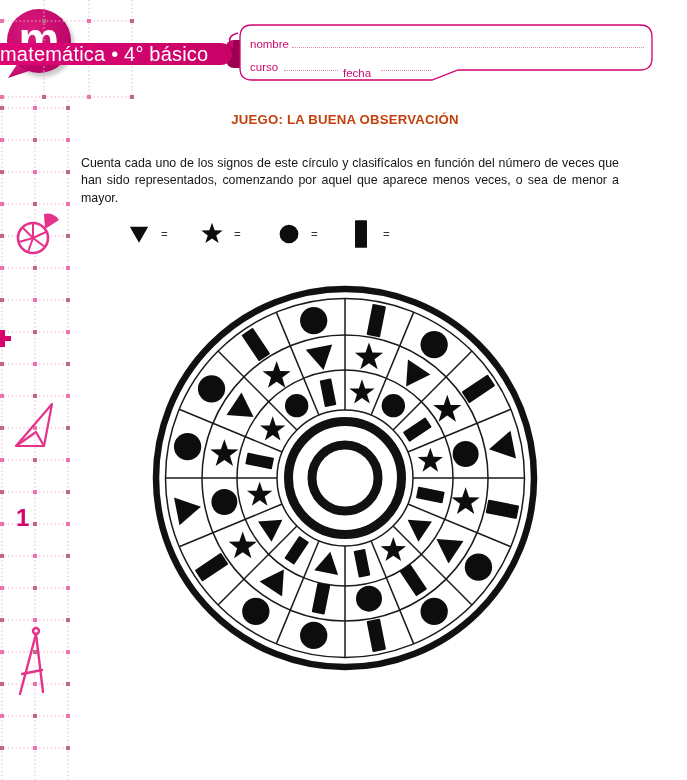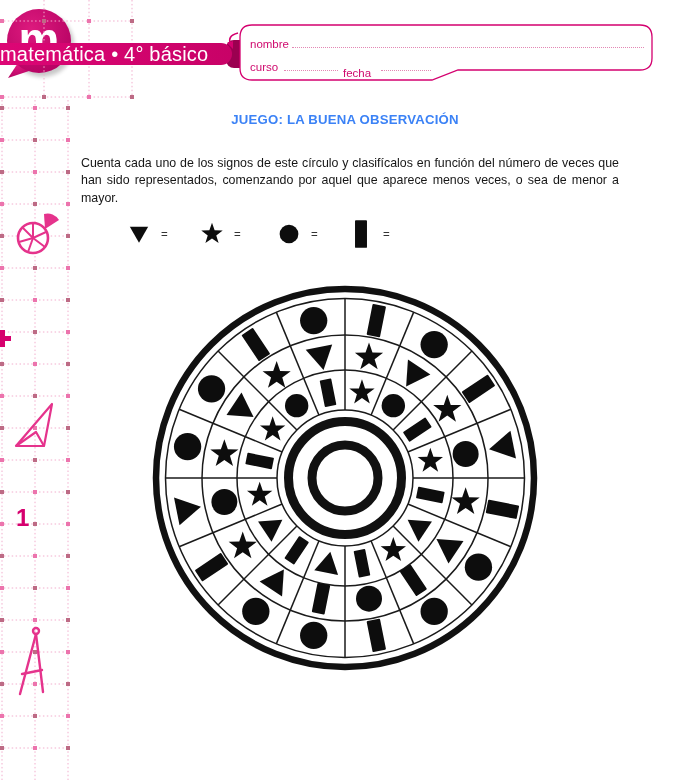--- a/index.html
+++ b/index.html
@@ -17,21 +17,21 @@
     box-sizing:border-box;letter-spacing:.2px;z-index:3;
   }
   #banner-tail{left:226px;top:40px;width:22px;height:28px;background:#9b0050;border-radius:8px;z-index:2;}
   #form-svg{left:225px;top:10px;z-index:4;}
   .form-label{color:#cf0a6e;font-size:11.5px;z-index:5;}
   .dotline{border-bottom:1.4px dotted #e387b4;height:10px;z-index:5;}
   #hook-svg{left:224px;top:30px;z-index:6;}
   #logo-svg{left:584px;top:6px;z-index:7;}
   
   #page-title{left:80px;top:112px;width:530px;text-align:center;
-    font-size:13.2px;font-weight:bold;color:#3b82f6;letter-spacing:.2px;}
+    font-size:13.2px;font-weight:bold;color:#c2410c;letter-spacing:.2px;}
   #instructions{left:81px;top:155px;width:538px;font-size:12.4px;line-height:17.3px;
     color:#161616;text-align:justify;}
   
   .legend-item{position:absolute;top:219px;height:30px;display:flex;align-items:center;gap:7px;}
   .eq{font-size:11.5px;color:#333;}
   .answer-blank{display:inline-block;width:26px;height:14px;}
   
   #wheel-svg{left:150px;top:283px;z-index:1;}
   svg{display:block;}
 </style>

